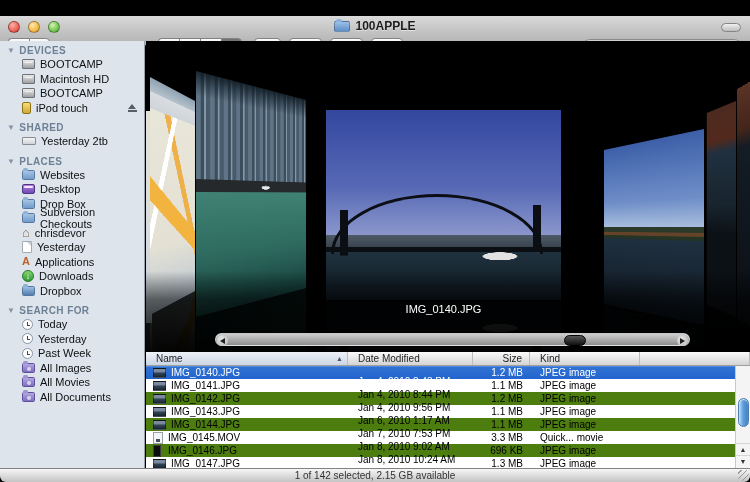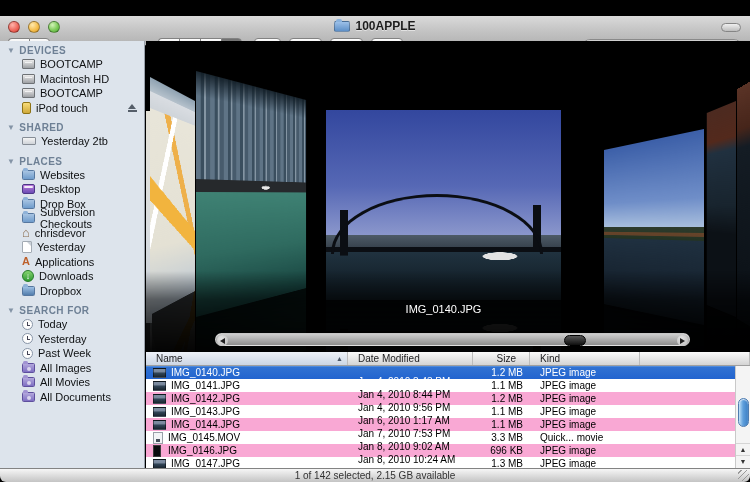--- a/index.html
+++ b/index.html
@@ -154,27 +154,27 @@
   .scrub-knob { position:absolute; left:348px; top:1px; width:22px; height:11px; border-radius:6px;
     background:linear-gradient(180deg,#5a5a5a,#101010); border:1px solid #000; }
 
   
   .filelist { position:absolute; left:0; right:0; top:311px; bottom:0; background:#fff; }
   .fl-header { height:14px; display:flex; align-items:flex-end; font-size:10px; color:#1d1d1f;
     background:linear-gradient(180deg,#fbfbfb,#d4d4d4); border-bottom:1px solid #9f9f9f; }
   .fl-header .hc { height:100%; display:flex; align-items:center; border-right:1px solid #bcbcbc; padding-left:10px; }
   .hc-name { flex:0 0 202px; background:linear-gradient(180deg,#eef2f8,#ccd6e4); justify-content:space-between; padding-right:4px; }
   .hc-date { flex:0 0 125px; }
-  .hc-size { flex:0 0 57px; justify-content:flex-end; padding-right:13px; padding-left:0; }
+  .hc-size { flex:0 0 57px; justify-content:flex-end; padding-right:7px; padding-left:0; }
   .hc-kind { flex:0 0 110px; }
   .hc-fill { flex:1 1 auto; border-right:none; }
   .sort-tri { font-size:7px; color:#4a5668; }
   .fl-rows { position:absolute; top:14px; left:0; right:15px; bottom:0; overflow:hidden; }
   .fl-row { display:flex; align-items:center; height:13px; font-size:10px; color:#000; background:#fff; }
-  .fl-row.alt { background:#f9a8d4; }
+  .fl-row.alt { background:#4d7c0f; }
   .fl-row.selected { background:linear-gradient(180deg,#6aa2e6 0%,#3172d2 8%,#2264cf 100%); color:#fff; }
   .fl-row .c-name { flex:0 0 202px; display:flex; align-items:center; overflow:hidden; white-space:nowrap; }
   .fl-row .c-date { flex:0 0 125px; padding-left:10px;margin-top:17px; }
   .fl-row .c-size { flex:0 0 57px; text-align:right; padding-right:7px; }
   .fl-row .c-kind { flex:0 0 110px; padding-left:10px; }
   .fi { flex:none; margin:0 5px 0 7px; border:1px solid rgba(0,0,0,.45); }
   .fi-thumb { width:13px; height:10px; background:linear-gradient(180deg,#7c8ba0 0%,#7c8ba0 30%,#2f4254 55%,#1a2630 100%); }
   .fi-movie { width:10px; height:12px; background:#f2f4f6; border-color:#99a0a8; position:relative; }
   .fi-movie::after { content:""; position:absolute; left:2px; bottom:1px; width:4px; height:3px; background:#46505c; }
   .fi-dark { width:8px; height:12px; background:#0b0d0f; border-color:#3c3c3c; margin-right:7px; }

